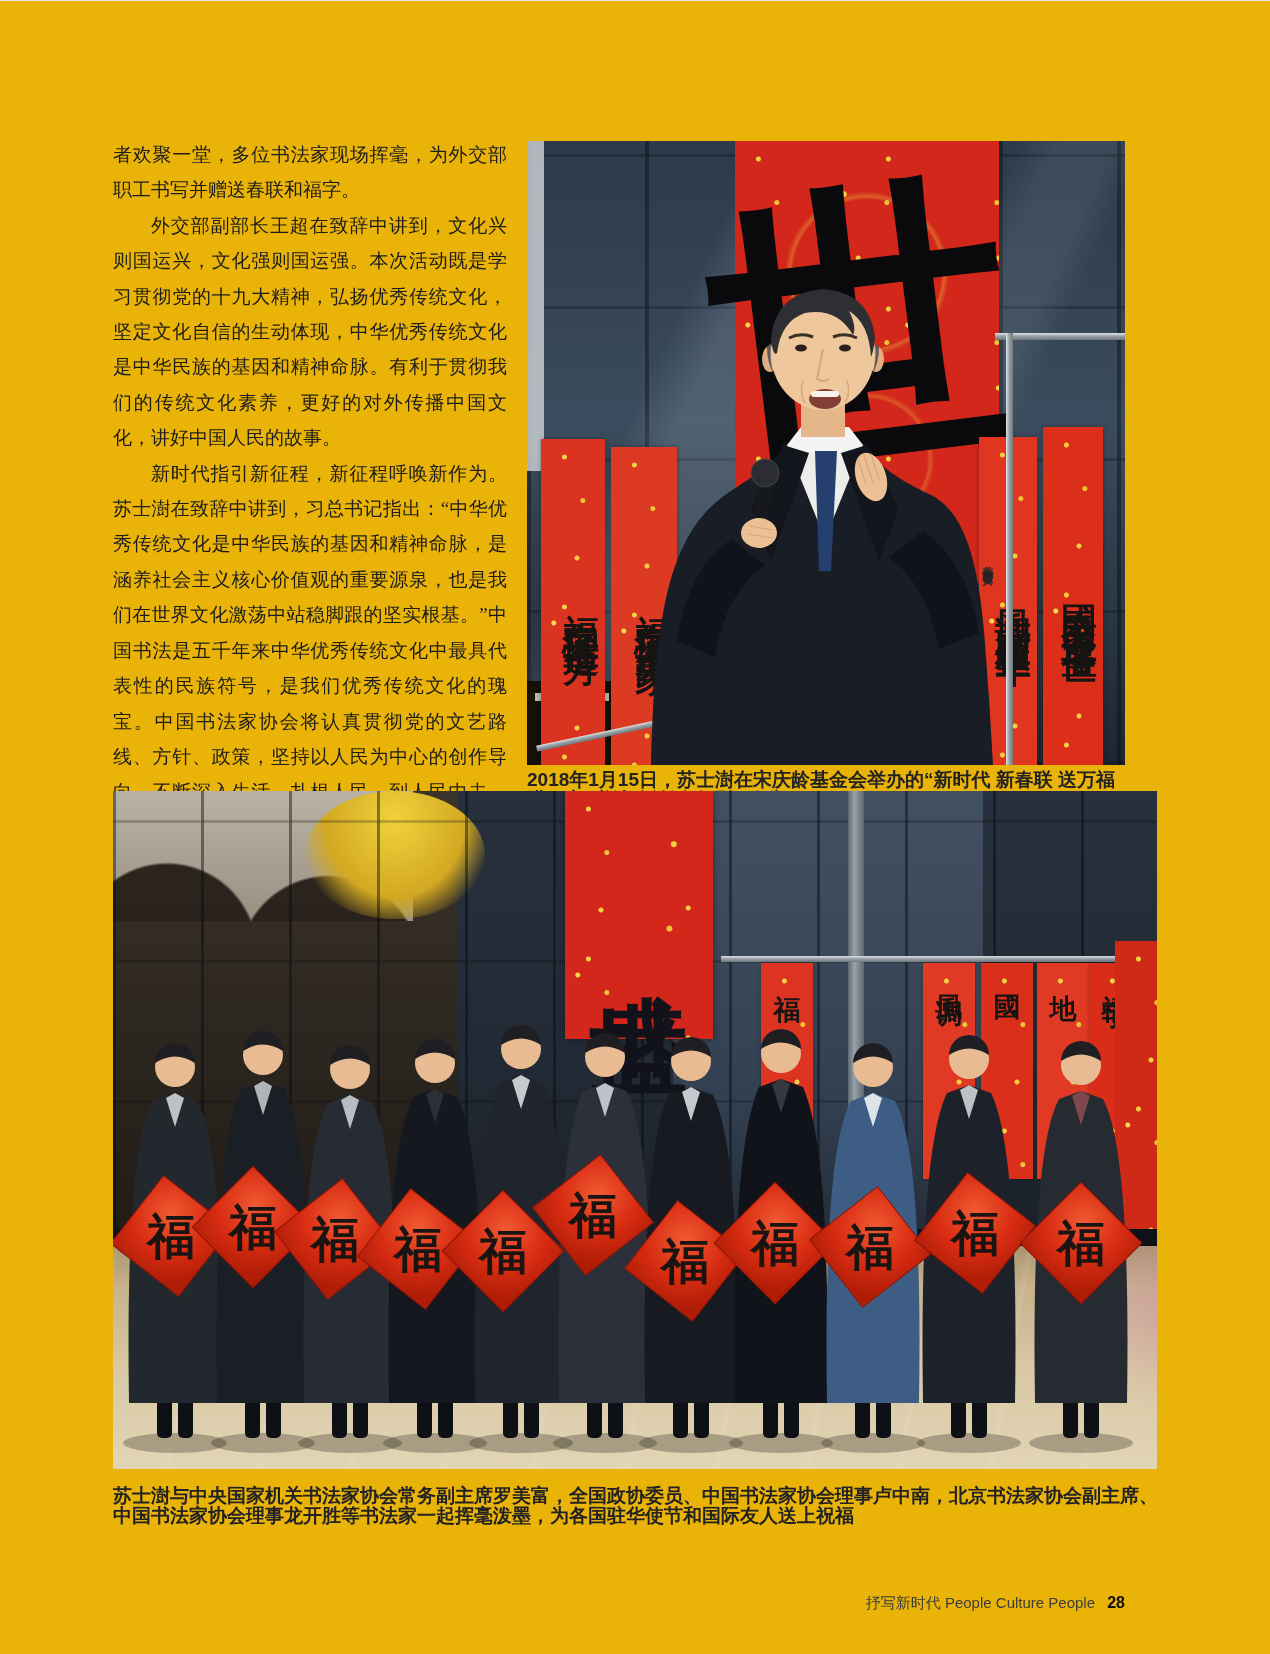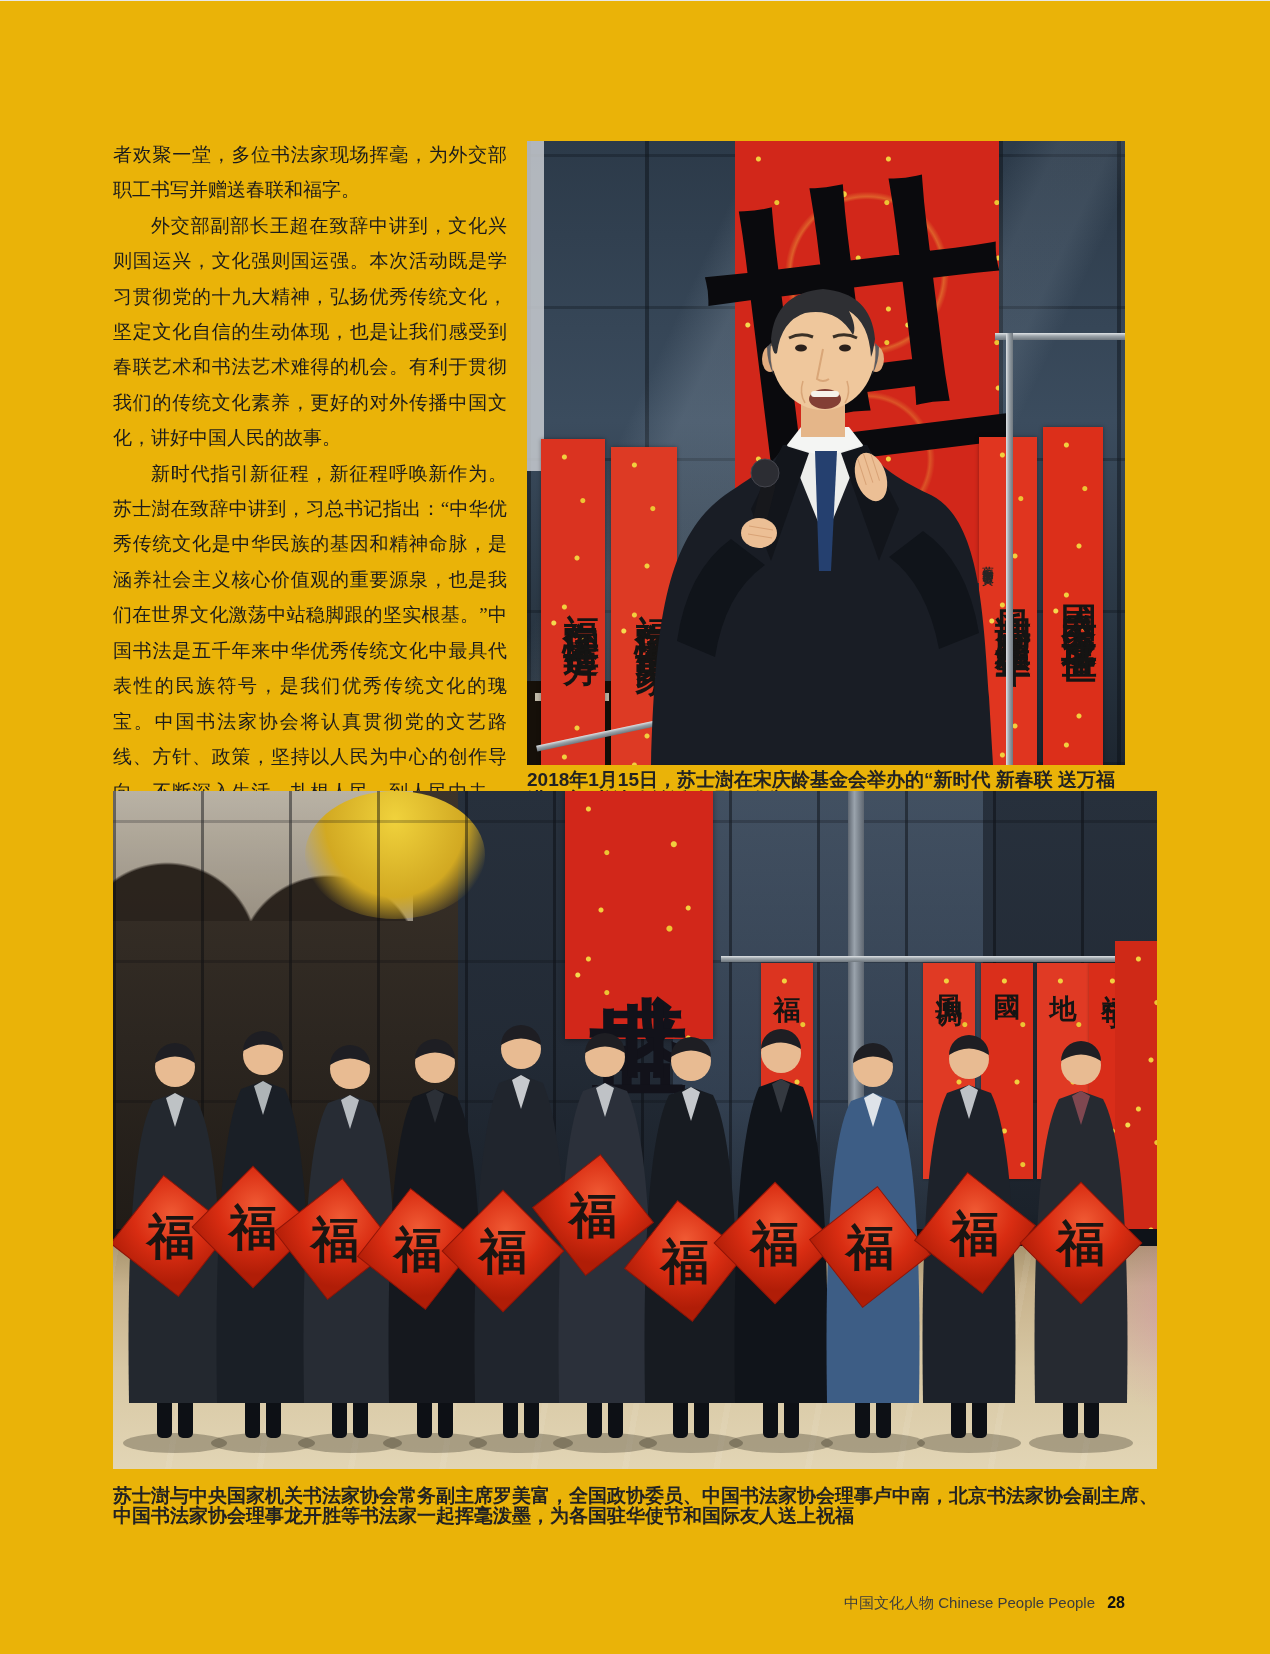--- a/index.html
+++ b/index.html
@@ -105,21 +105,21 @@
     background:radial-gradient(ellipse at 60% 35%, rgba(214,130,176,.4), transparent 70%);}
   .pb-crowd{position:absolute;inset:0;}
 </style>
 </head>
 <body>
 
 <div class="page">
 
   <div class="article-col">
     <p>者欢聚一堂，多位书法家现场挥毫，为外交部职工书写并赠送春联和福字。</p>
-    <p class="ind">外交部副部长王超在致辞中讲到，文化兴则国运兴，文化强则国运强。本次活动既是学习贯彻党的十九大精神，弘扬优秀传统文化，坚定文化自信的生动体现，也是让我们感受到春联艺术和书法艺术难得的机会。有利于贯彻我们的传统文化素养，更好的对外传播中国文化，讲好中国人民的故事。</p>
+    <p class="ind">外交部副部长王超在致辞中讲到，文化兴则国运兴，文化强则国运强。本次活动既是学习贯彻党的十九大精神，弘扬优秀传统文化，坚定文化自信的生动体现，中华优秀传统文化是中华民族的基因和精神命脉。有利于贯彻我们的传统文化素养，更好的对外传播中国文化，讲好中国人民的故事。</p>
     <p class="ind">新时代指引新征程，新征程呼唤新作为。苏士澍在致辞中讲到，习总书记指出：“中华优秀传统文化是中华民族的基因和精神命脉，是涵养社会主义核心价值观的重要源泉，也是我们在世界文化激荡中站稳脚跟的坚实根基。”中国书法是五千年来中华优秀传统文化中最具代表性的民族符号，是我们优秀传统文化的瑰宝。中国书法家协会将认真贯彻党的文艺路线、方针、政策，坚持以人民为中心的创作导向，不断深入生活、扎根人民，到人民中去，为人民创作，抒写新时代、凝聚正能量，为培育和弘扬中华优秀传统文化、建设社会主义文化强国作出新的贡献。</p>
     <p class="ind">外交部副部长王超，全国政协常委、中国</p>
   </div>
 
   <figure class="photo photo-top">
     <div class="pt-bg"></div>
     <div class="pt-mull"></div>
     <div class="pt-streak"></div>
     <div class="pt-wall"></div>
     <div class="pt-interior"></div>
@@ -379,17 +379,17 @@
         </g>
         <g transform="translate(968 452) rotate(0)">
           <rect x="-43" y="-43" width="86" height="86" transform="rotate(45)" fill="url(#rg)" stroke="#8f1407" stroke-width="1"></rect>
           <text x="0" y="17" font-size="48" text-anchor="middle" fill="#1a1512" font-weight="900" font-family="'Liberation Serif','DejaVu Serif',serif" transform="rotate(0)">福</text>
         </g>
       </svg>
   </figure>
   <div class="caption cap2">苏士澍与中央国家机关书法家协会常务副主席罗美富，全国政协委员、中国书法家协会理事卢中南，北京书法家协会副主席、中国书法家协会理事龙开胜等书法家一起挥毫泼墨，为各国驻华使节和国际友人送上祝福</div>
 
   <div class="footer">
-    <span>中国文化人物</span>
-    <span>Chinese People People</span>
+    <span>抒写新时代</span>
+    <span>People Culture People</span>
     <b>28</b>
   </div>
 </div>
 
 </body></html>

